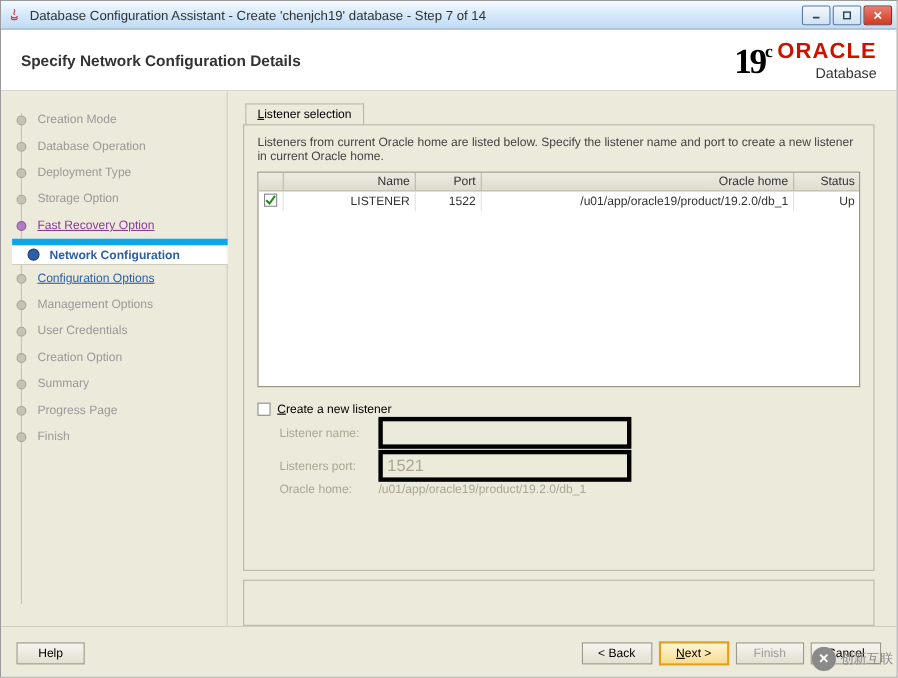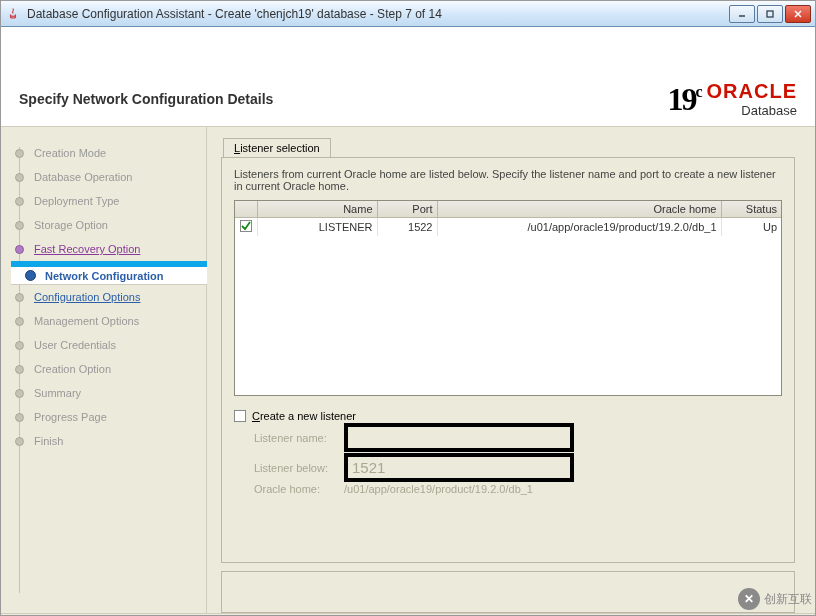--- a/index.html
+++ b/index.html
@@ -38,21 +38,20 @@
     }
     .win-btn.close { background: linear-gradient(to bottom,#f07a6b,#cf3b24); border-color:#8a2b1a;}
     .win-btn svg { width: 10px; height: 10px; }
     .header {
       height: 56px;
       background: #fff;
       display: flex;
       align-items: center;
       padding: 0 18px;
       border-bottom: 1px solid #d0cdbf;
-      margin-top: 44px;
     }
     .header .page-title {
       font-size: 14px;
       font-weight: bold;
       color: #333;
       flex: 1;
     }
     .header .brand { display:flex; align-items:flex-end; gap:6px;}
     .brand .ver {
       font-family: Georgia, serif;
@@ -373,21 +372,21 @@
       <div class="newlist">
         <div class="ck-row">
           <span class="chk"></span>
           <span><span style="text-decoration:underline">C</span><span>reate a new listener</span></span>
         </div>
         <div class="row">
           <span class="lbl">Listener name:</span>
           <input type="text" disabled="" value="" style="">
         </div>
         <div class="row">
-          <span class="lbl">Listener below:</span>
+          <span class="lbl">Listeners port:</span>
           <input type="text" disabled="" value="1521" style="">
         </div>
         <div class="row">
           <span class="lbl">Oracle home:</span>
           <span class="static">/u01/app/oracle19/product/19.2.0/db_1</span>
         </div>
       </div>
     </div>
     <div class="progress-area"></div>
   </div>

